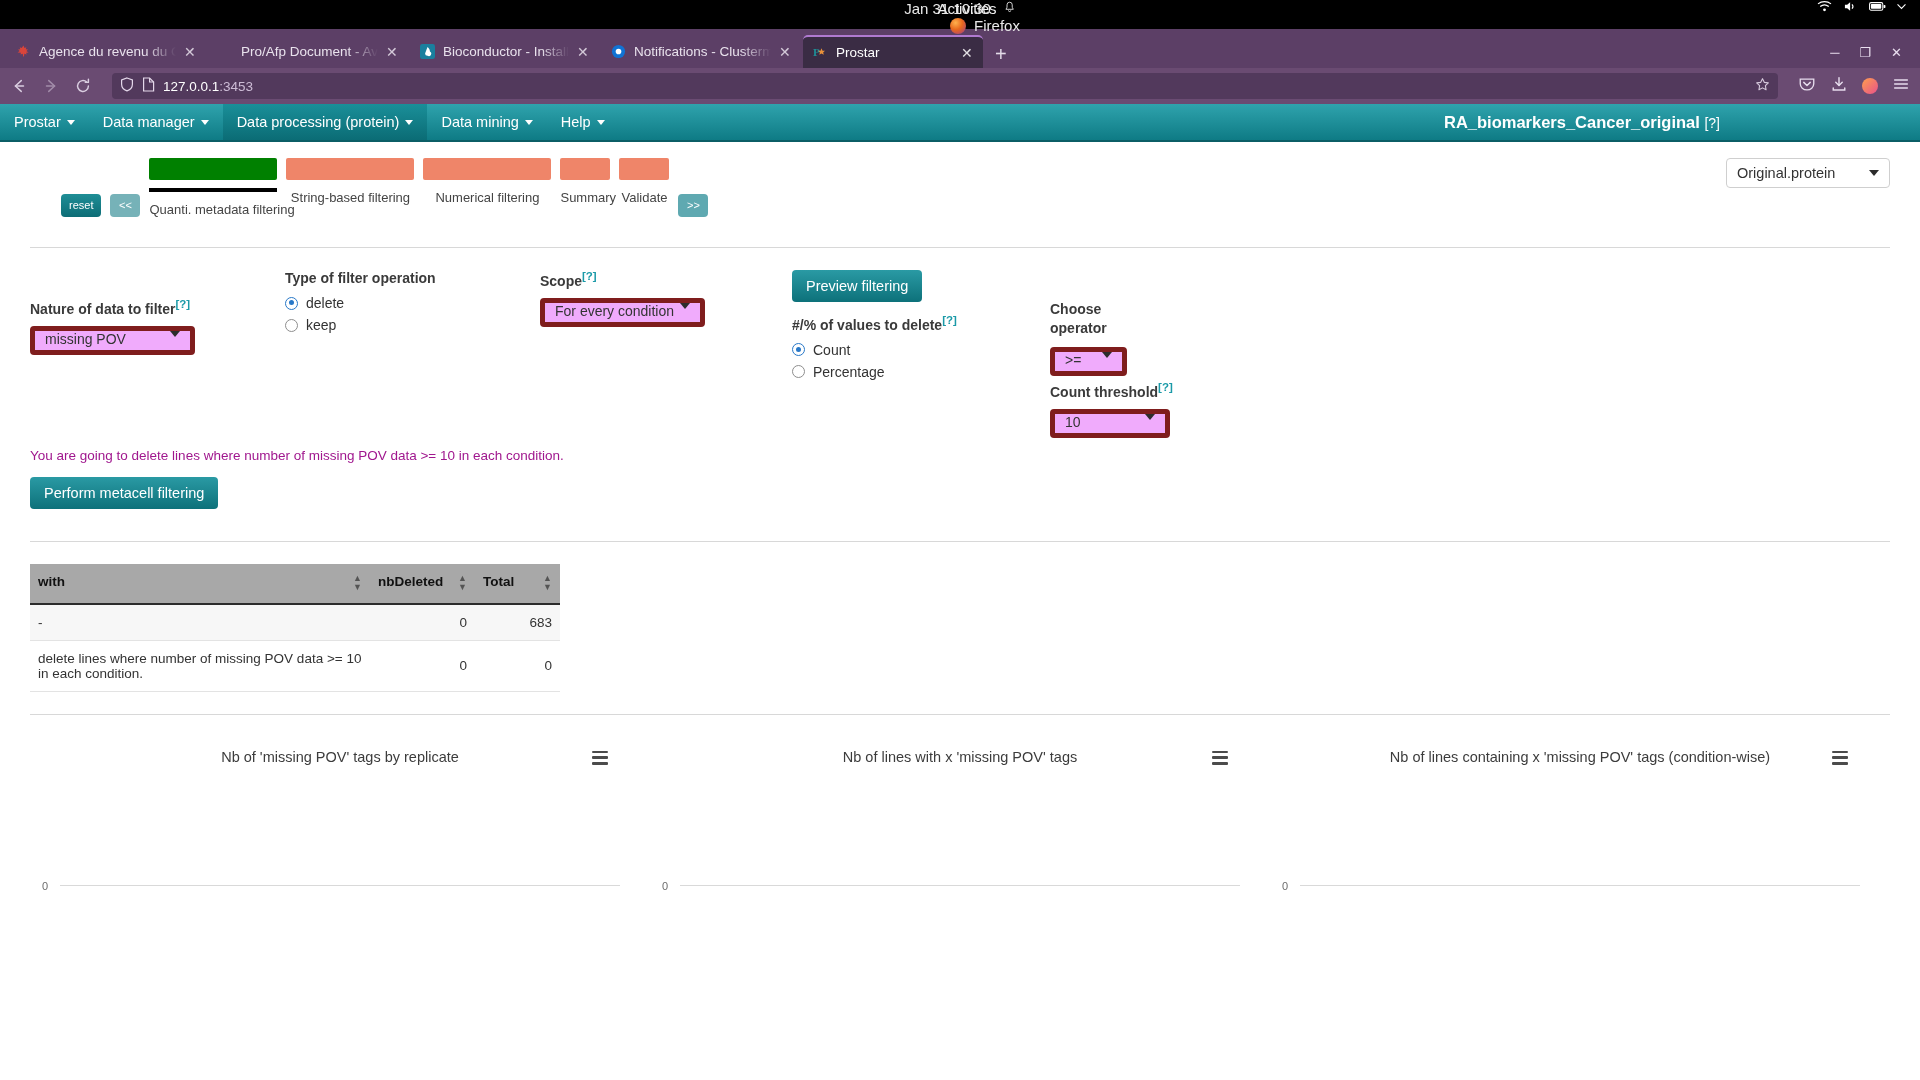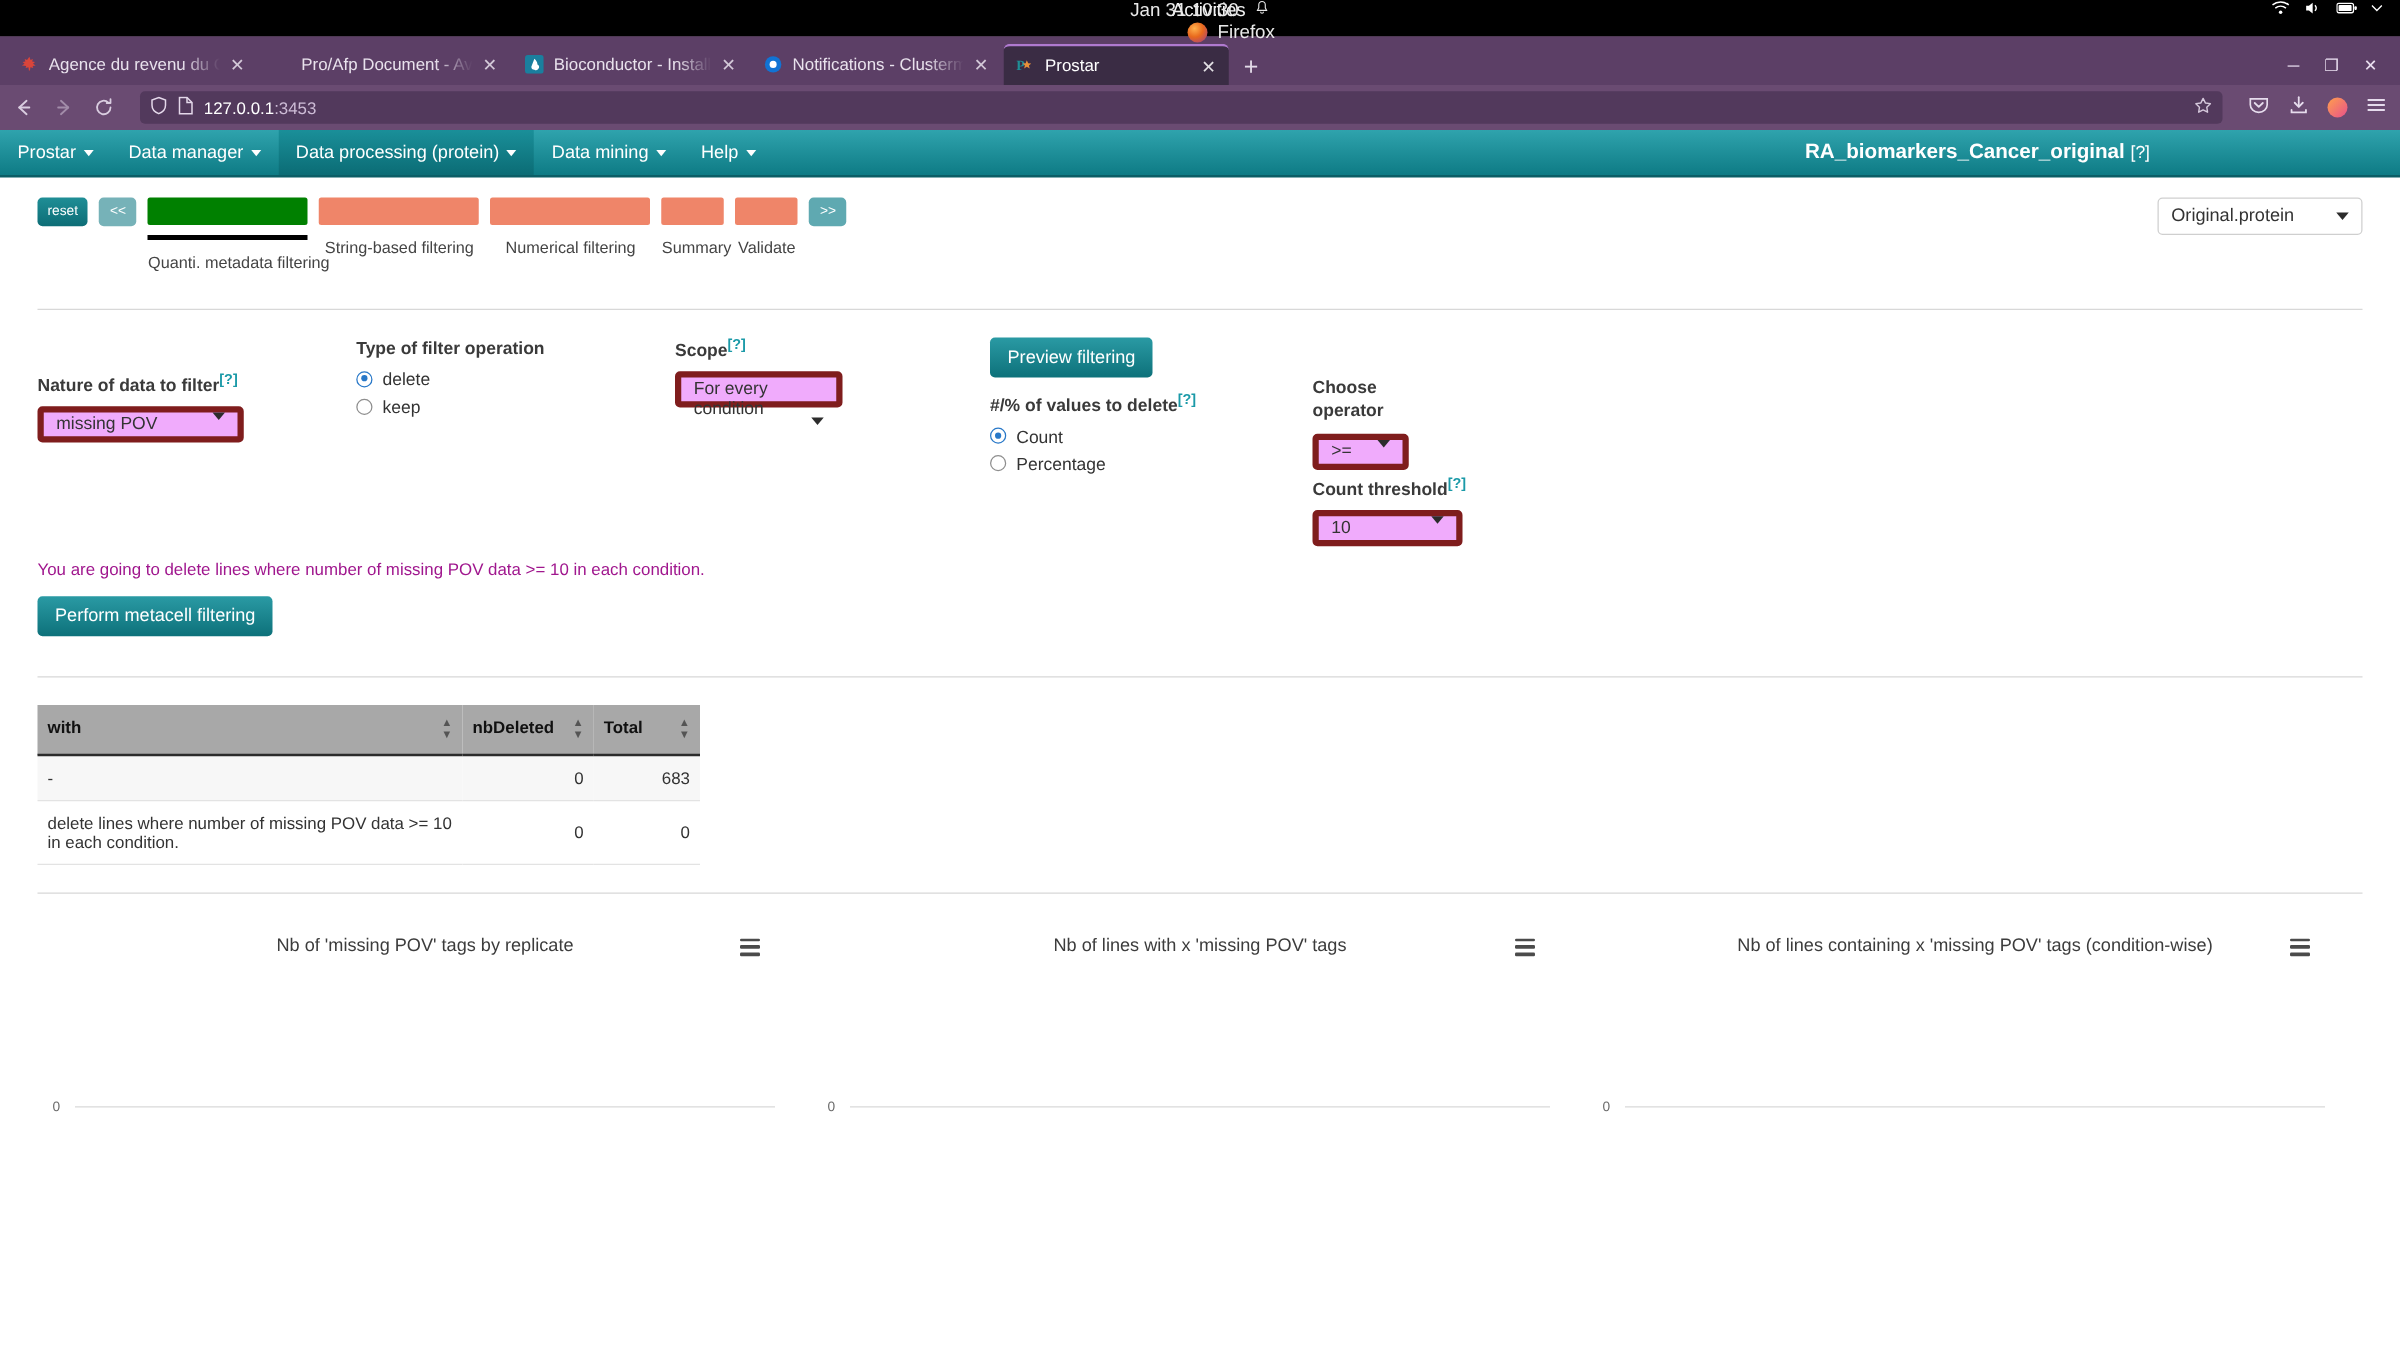--- a/index.html
+++ b/index.html
@@ -139,21 +139,21 @@
     position: absolute; right: 200px; top: 50%; transform: translateY(-50%);
     color: #ffffff; font-weight: bold; font-size: 16.5px; white-space: nowrap;
   }
   .app-title .qmark { font-weight: normal; font-size: 14px; }
 
   
   .page { padding: 0 30px; position: relative; }
 
   .toprow { display: flex; align-items: flex-start; padding-top: 16px; }
 
-  .stepper { display: flex; align-items: flex-start; gap: 9px; }
+  .stepper { display: flex; align-items: flex-end; gap: 9px; margin-left: 31px; }
   .btn-square {
     border-radius: 4px;
     border: none;
     color: #ffffff;
     font-size: 11px;
     padding: 6px 8px;
     min-width: 30px;
     text-align: center;
     line-height: 1;
     font-family: "Liberation Sans", sans-serif;
@@ -532,21 +532,21 @@
       <div class="radio-row">
         <span class="radio"></span>
         <span class="radio-lbl">keep</span>
       </div>
     </div>
 
     <div class="fld" style="left:510px; top:22px;">
       <div class="fld-label">
         <span>Scope</span><span class="help">[?]</span>
       </div>
-      <div class="sel" style="width:134px;flex-direction:column;">
+      <div class="sel" style="width:165px;">
         <span>For every condition</span>
         <span class="caret caret-dark"></span>
       </div>
     </div>
 
     <div class="fld" style="left:762px; top:22px;">
       <button class="btn-teal">Preview filtering</button>
       <div class="fld-label" style="margin-top:12px;">
         <span>#/% of values to delete</span><span class="help">[?]</span>
       </div>

